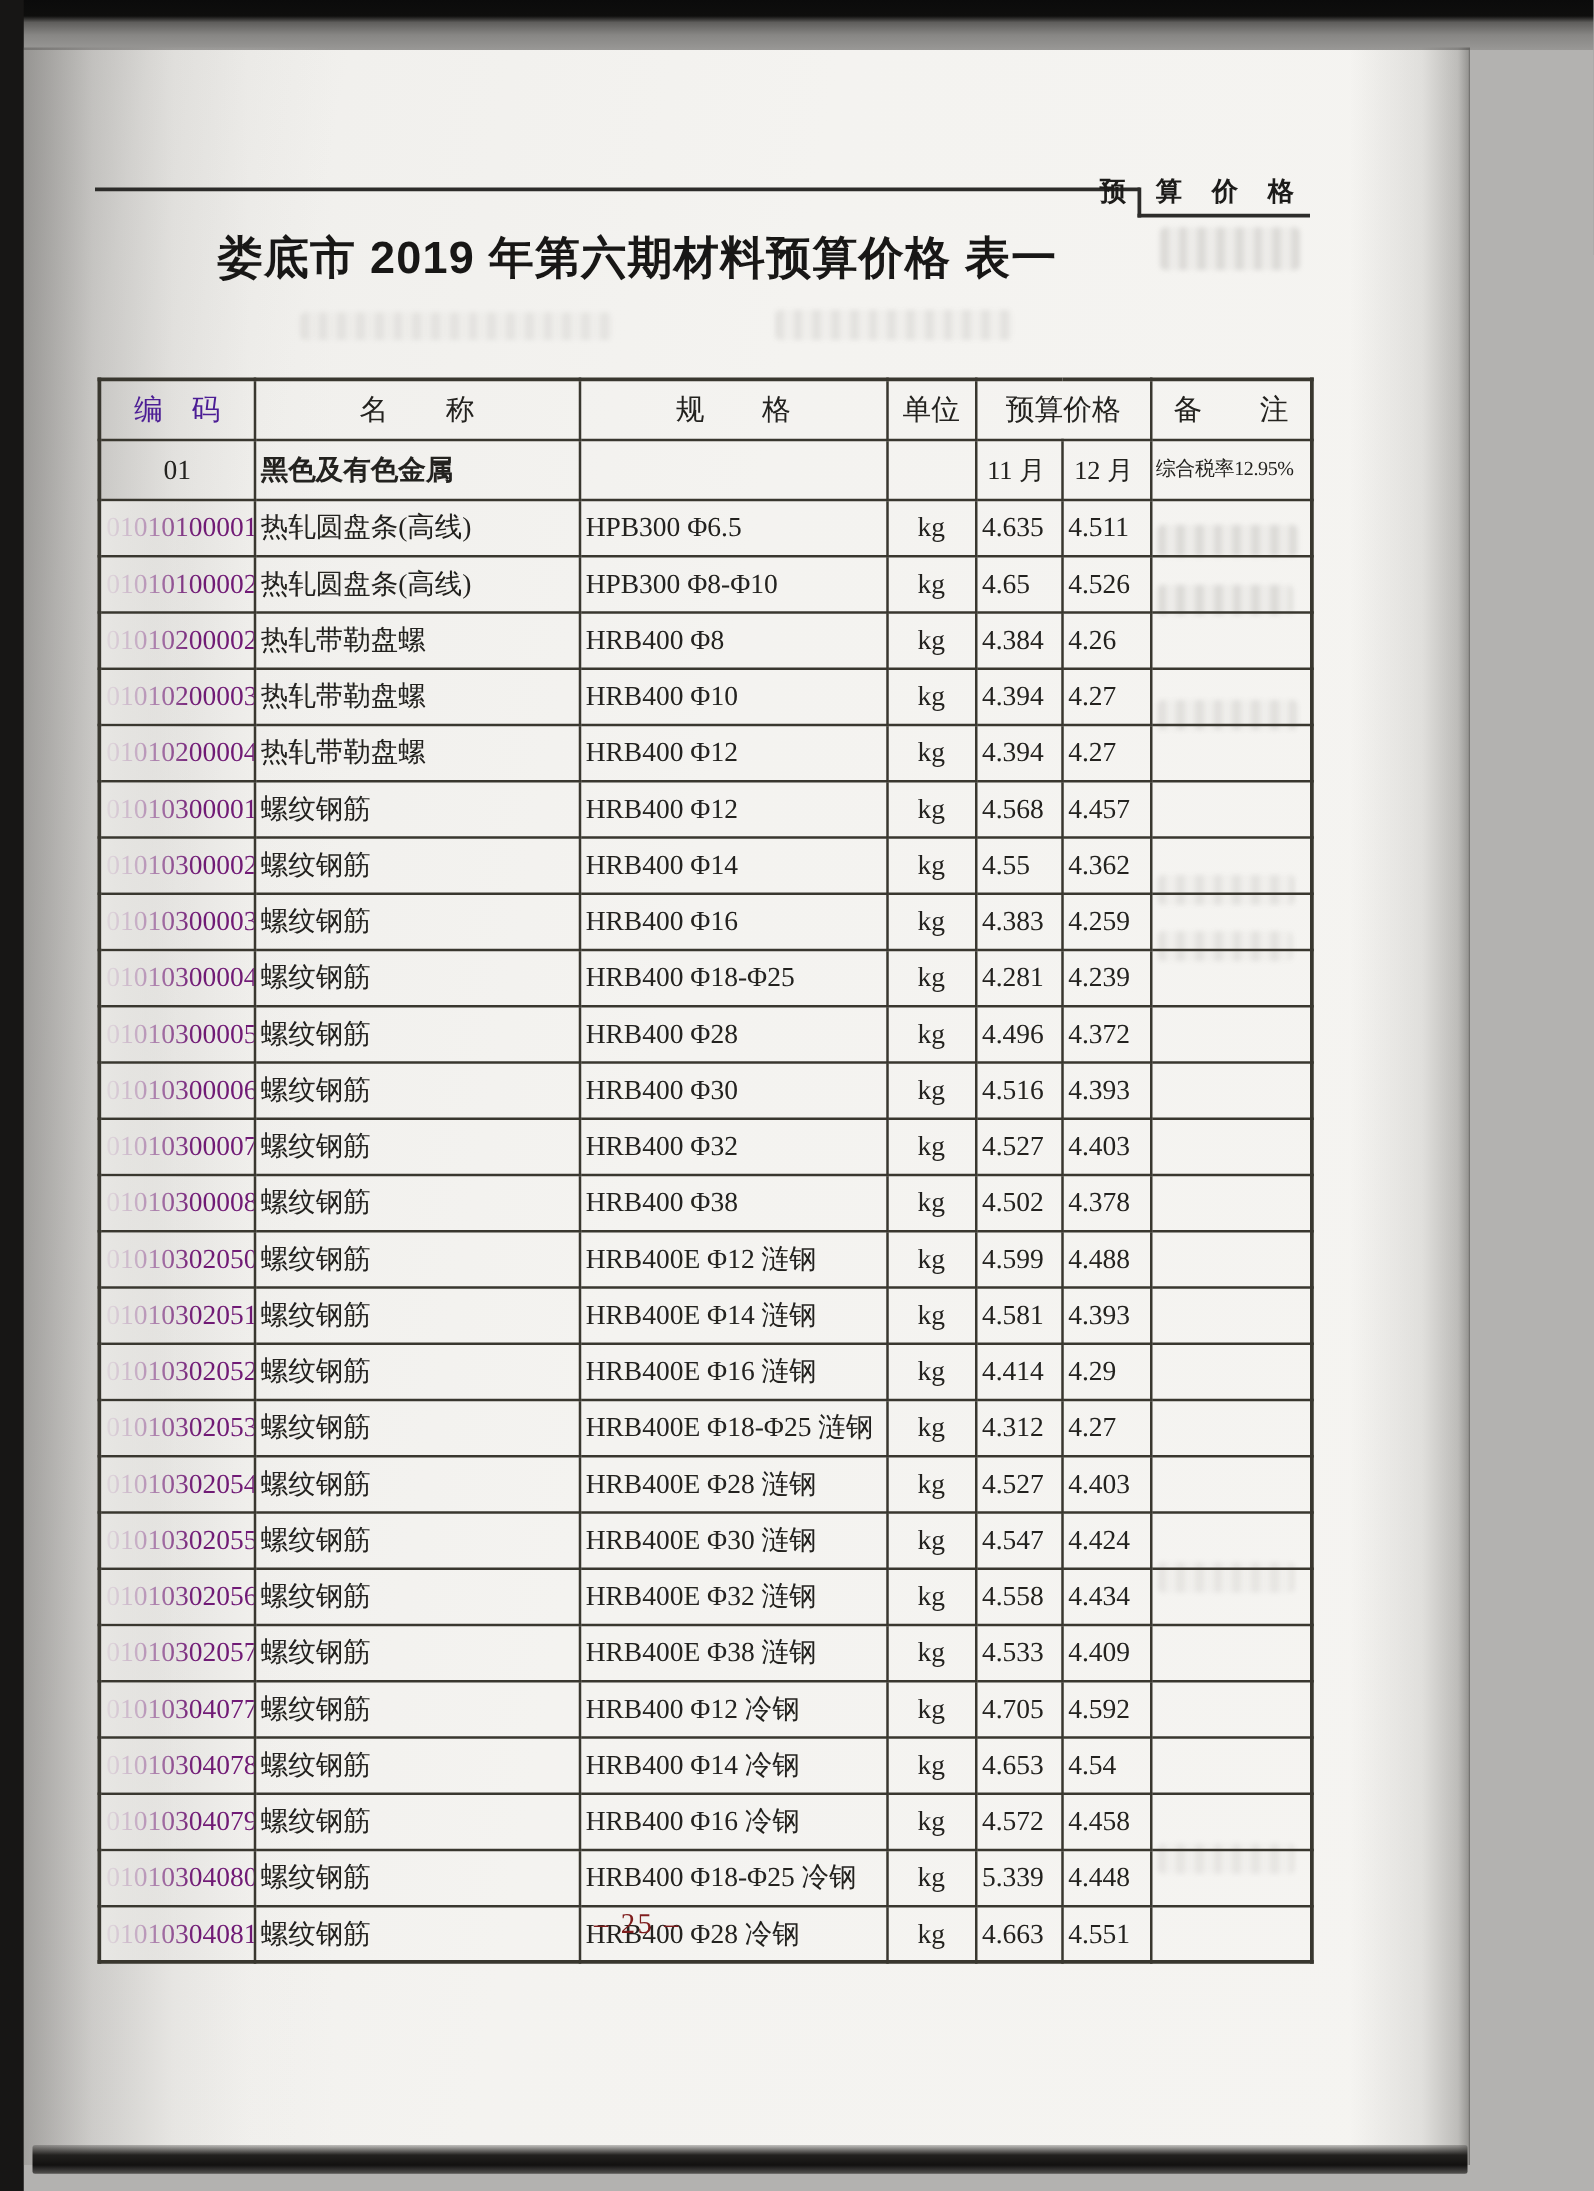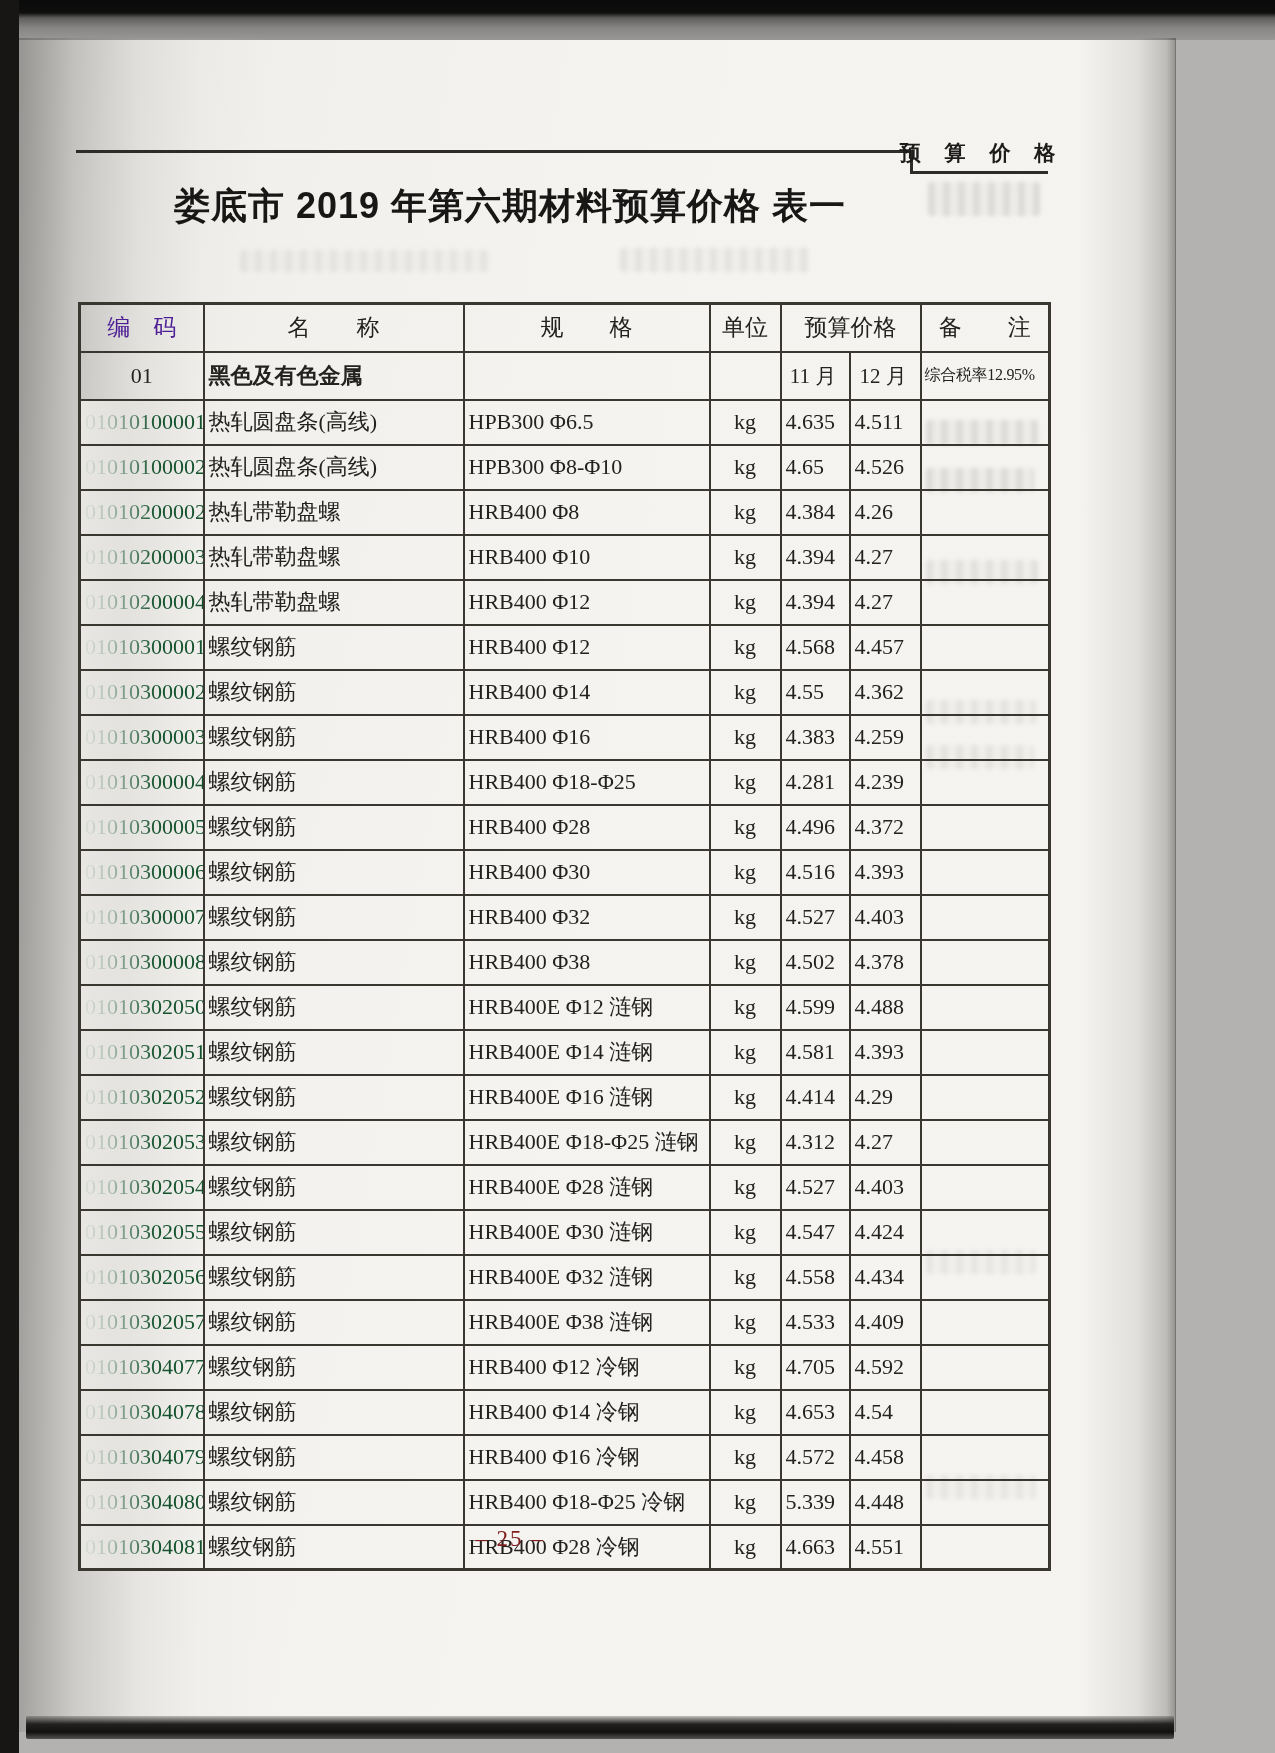--- a/index.html
+++ b/index.html
@@ -18,38 +18,38 @@
   .right-shade{position:absolute;left:1080px;top:38px;width:96px;height:1694px;pointer-events:none;
     background:linear-gradient(90deg,rgba(150,149,146,0) 0%,rgba(150,149,146,.22) 60%,rgba(105,104,101,.40) 90%,rgba(64,63,60,.55) 100%);}
   .bottom-strip{position:absolute;left:26px;top:1716px;width:1148px;height:23px;
     background:linear-gradient(180deg,rgba(46,44,42,.25) 0%,#22211f 35%,#121110 70%,rgba(52,51,49,.75) 100%);
     border-radius:2px;}
 
   
   .rule-main{position:absolute;left:76px;top:150px;width:836px;height:3px;background:#2d2c2a;}
   .rule-step{position:absolute;left:910px;top:150px;width:3px;height:24px;background:#2d2c2a;}
   .rule-under{position:absolute;left:910px;top:171px;width:138px;height:3px;background:#2d2c2a;}
-  .corner-tab{position:absolute;left:916px;top:136px;width:132px;height:34px;
+  .corner-tab{position:absolute;left:896px;top:136px;width:132px;height:34px;
     font-family:"Liberation Sans","DejaVu Sans",sans-serif;font-weight:700;font-size:21px;
     letter-spacing:9px;color:#1d1c1a;display:flex;align-items:center;justify-content:center;white-space:nowrap;}
 
   .doc-title{position:absolute;left:140px;top:182px;width:740px;text-align:center;
     font-family:"Liberation Sans","DejaVu Sans",sans-serif;font-weight:700;
     font-size:36px;color:#181716;letter-spacing:1px;white-space:nowrap;}
 
   
   table.price{position:absolute;left:78px;top:302px;width:970px;border-collapse:collapse;
     table-layout:fixed;color:#23221f;}
   table.price,table.price td,table.price th{border:2px solid #39372f;}
   table.price{border-width:3px;}
   table.price th{font-weight:400;font-size:23px;padding:0;white-space:nowrap;}
   table.price td{font-size:22px;padding:0 4px;white-space:nowrap;overflow:hidden;}
   tr.hdr{height:48px;} tr.subhdr{height:48px;} tbody tr{height:45px;}
 
-  td.c-code,th.c-code{text-align:right;padding-right:10px;font-size:19px;color:#14532d;position:relative;}
+  td.c-code,th.c-code{text-align:right;padding-right:10px;font-size:19px;color:#701a75;position:relative;}
   th.c-code{text-align:center;font-size:23px;color:#4c1d95;padding-right:4px;}
   td.c-code .fade{content:"";position:absolute;left:0;top:0;bottom:0;width:62%;pointer-events:none;
     background:linear-gradient(90deg,rgba(233,232,229,.96) 0%,rgba(233,232,229,.72) 38%,rgba(233,232,229,0) 100%);}
   td.c-name,td.c-spec{text-align:left;padding-left:15px;}
   td.c-unit{text-align:center;font-size:21px;}
   td.c-nov,td.c-dec{text-align:left;padding-left:7px;}
   td.c-rem{text-align:left;}
   tr.subhdr td.c-code{text-align:center;font-size:22px;color:#23221f;}
   tr.subhdr td.c-name{font-family:"Liberation Sans","DejaVu Sans",sans-serif;font-weight:700;font-size:22px;}
   tr.subhdr td.c-nov,tr.subhdr td.c-dec{text-align:center;font-size:21px;padding-left:0;}

